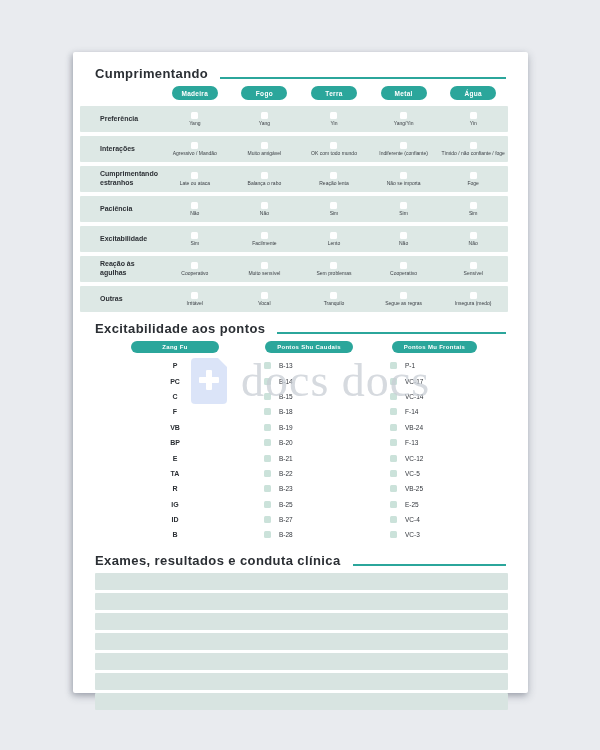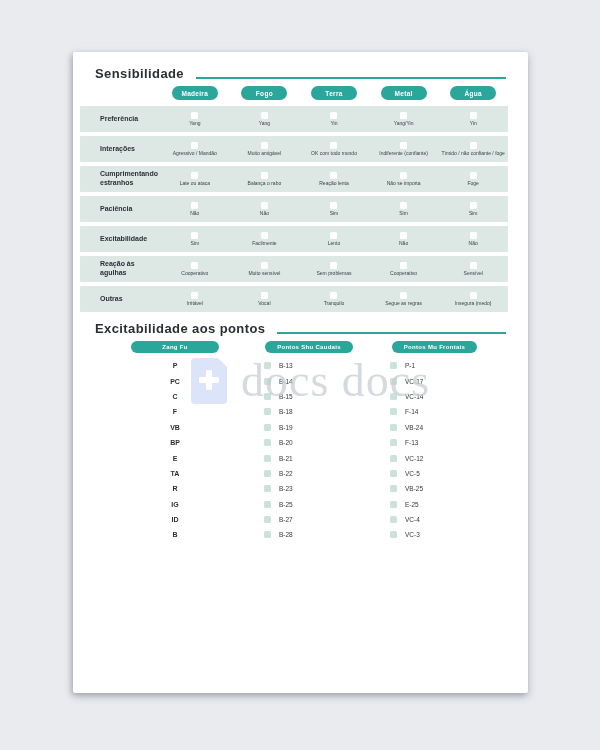--- a/index.html
+++ b/index.html
@@ -121,21 +121,21 @@
       <span class="fold"></span>
         <span class="plus-v"></span>
         <span class="plus-h"></span>
     </div>
     <div class="wm-text">docs docs</div>
   </div>
 
   <div class="content">
 
     <div class="sec-head">
-      <span class="sec-title">Sensibilidade</span>
+      <span class="sec-title">Cumprimentando</span>
       <span class="rule"></span>
     </div>
 
     <div class="p-table">
       <div class="p-grid p-pills">
         <div></div>
         <div class="pill">Madeira</div>
         <div class="pill">Fogo</div>
         <div class="pill">Terra</div>
         <div class="pill">Metal</div>
@@ -454,15 +454,28 @@
             <span class="cb-green"></span>
             <span class="pt-label">B-28</span>
           </div>
         <div class="pt c3">
             <span class="cb-green"></span>
             <span class="pt-label">VC-3</span>
           </div>
       </div>
     </div>
 
+    <div class="exams">
+      <div class="sec-head">
+        <span class="sec-title">Exames, resultados e conduta clínica</span>
+        <span class="rule"></span>
+      </div>
+      <div class="exam-line"></div>
+      <div class="exam-line"></div>
+      <div class="exam-line"></div>
+      <div class="exam-line"></div>
+      <div class="exam-line"></div>
+      <div class="exam-line"></div>
+      <div class="exam-line"></div>
+    </div>
 
   </div>
 </div>
 
 </body></html>

